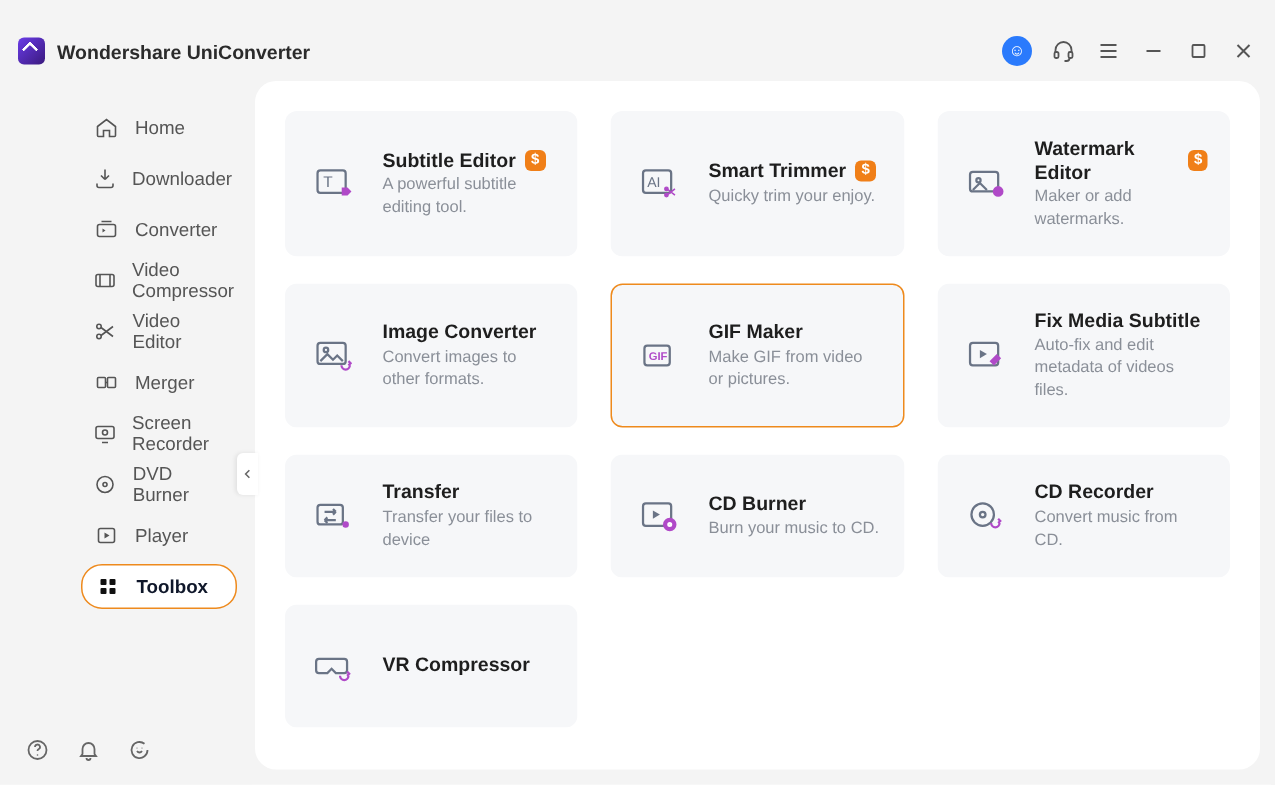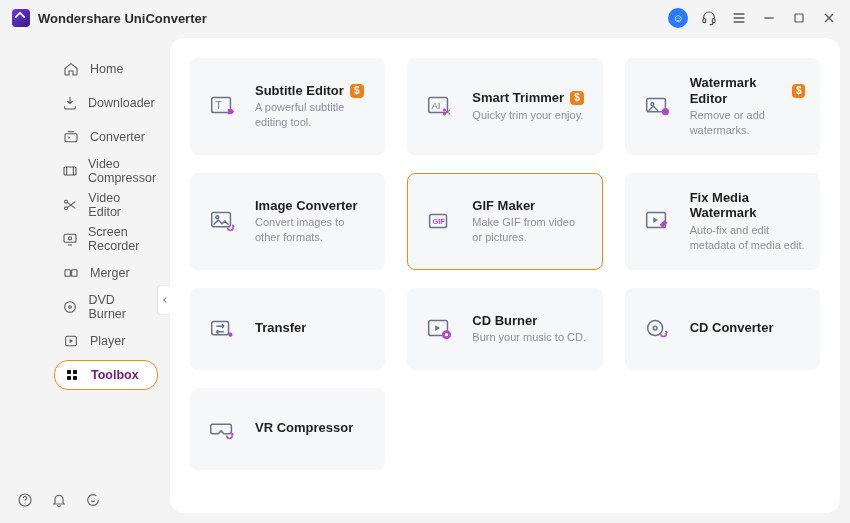--- a/index.html
+++ b/index.html
@@ -19,20 +19,21 @@
     height: 100%;
     background: #f4f4f4;
   }
   
   .header {
     height: 36px;
     display: flex;
     align-items: center;
     padding: 0 12px;
     background: #f4f4f4;
+    margin-top: 16px;
   }
   .brand {
     display: flex;
     align-items: center;
     gap: 8px;
   }
   .logo {
     width: 18px;
     height: 18px;
     background: linear-gradient(135deg, #6a3ce8, #3a197d);
@@ -96,21 +97,21 @@
     font-size: 12.5px;
   }
   .nav-item .navicon {
     width:18px; height:18px;
     display:flex; align-items:center; justify-content:center;
   }
   .nav-item .navicon svg { width:16px; height:16px; stroke:#555; fill:none; stroke-width:1.6; }
   .nav-item.selected {
     border: 1.5px solid #ee8a1d;
     background: #fff;
-    color:#701a75;
+    color:#0f172a;
     font-weight: 700;
   }
   .nav-item.selected .navicon svg { stroke:#111; fill:#111; }
   .sidebar-spacer { flex:1; }
   .sidebar-bottom {
     display:flex;
     gap: 16px;
     padding: 0 16px 14px 16px;
   }
   .sidebar-bottom .hicon svg { stroke:#666; }
@@ -275,36 +276,36 @@
                 <circle cx="6" cy="7" r="2.2"></circle>
                 <circle cx="6" cy="17" r="2.2"></circle>
                 <path d="M8 8l12 9M8 16l12-9"></path>
               </svg>
             </span>
           <span>Video Editor</span>
         </div>
         <div class="nav-item">
           <span class="navicon">
               <svg viewBox="0 0 24 24">
+                <rect x="3" y="7" width="8" height="10" rx="1"></rect>
+                <rect x="13" y="7" width="8" height="10" rx="1"></rect>
+                <path d="M11 12h2"></path>
+              </svg>
+            </span>
+          <span>Merger</span>
+        </div>
+        <div class="nav-item">
+          <span class="navicon">
+              <svg viewBox="0 0 24 24">
                 <rect x="3" y="5" width="18" height="12" rx="2"></rect>
                 <circle cx="12" cy="11" r="2.5"></circle>
                 <path d="M9 21h6"></path>
               </svg>
             </span>
           <span>Screen Recorder</span>
-        </div>
-        <div class="nav-item">
-          <span class="navicon">
-              <svg viewBox="0 0 24 24">
-                <rect x="3" y="7" width="8" height="10" rx="1"></rect>
-                <rect x="13" y="7" width="8" height="10" rx="1"></rect>
-                <path d="M11 12h2"></path>
-              </svg>
-            </span>
-          <span>Merger</span>
         </div>
         <div class="nav-item">
           <span class="navicon">
               <svg viewBox="0 0 24 24">
                 <circle cx="12" cy="12" r="8"></circle>
                 <circle cx="12" cy="12" r="2"></circle>
               </svg>
             </span>
           <span>DVD Burner</span>
         </div>
@@ -409,21 +410,21 @@
                 <path d="M7 21l5-5 5 5"></path>
                 <circle class="accent" cx="25" cy="22" r="3"></circle>
                 <path class="accent" d="M23.5 22h3" stroke="#fff" stroke-width="1.5"></path>
               </svg>
             </div>
     <div class="card-text">
       <div class="card-title">
         <span>Watermark Editor</span>
         <span class="badge">$</span>
       </div>
-      <div class="card-desc">Remove or add watermarks.</div>
+      <div class="card-desc">Maker or add watermarks.</div>
     </div>
   </div>
 
   <div class="card">
     <div class="card-icon">
               <svg viewBox="0 0 32 32">
                 <rect x="5" y="7" width="20" height="15" rx="2"></rect>
                 <circle cx="11" cy="12" r="1.6"></circle>
                 <path d="M7 20l5-5 4 4 3-3 4 4"></path>
                 <g class="accent" transform="translate(22,20)">
@@ -462,41 +463,42 @@
               <svg viewBox="0 0 32 32">
                 <rect x="5" y="7" width="20" height="16" rx="2"></rect>
                 <path d="M12 12l5 3-5 3z" fill="#6a7486" stroke="none"></path>
                 <g class="accent" transform="translate(22,20)">
                   <path d="M0 2l4-4M2 -4l2 2-4 4-2-2z" stroke-width="1.6"></path>
                 </g>
               </svg>
             </div>
     <div class="card-text">
       <div class="card-title">
-        <span>Fix Media Watermark</span>
-
-      </div>
-      <div class="card-desc">Auto-fix and edit metadata of media edit.</div>
+        <span>Fix Media Subtitle</span>
+
+      </div>
+      <div class="card-desc">Auto-fix and edit metadata of videos files.</div>
     </div>
   </div>
 
   <div class="card">
     <div class="card-icon">
               <svg viewBox="0 0 32 32">
                 <rect x="5" y="8" width="18" height="14" rx="2"></rect>
                 <path d="M10 13h8m0 0l-2-2m2 2l-2 2"></path>
                 <path d="M18 19h-8m0 0l2-2m-2 2l2 2"></path>
                 <circle class="accent" cx="25" cy="22" r="1.5"></circle>
               </svg>
             </div>
     <div class="card-text">
       <div class="card-title">
         <span>Transfer</span>
 
       </div>
+      <div class="card-desc">Transfer your files to device</div>
     </div>
   </div>
 
   <div class="card">
     <div class="card-icon">
               <svg viewBox="0 0 32 32">
                 <rect x="5" y="7" width="20" height="16" rx="2"></rect>
                 <path d="M12 12l5 3-5 3z" fill="#6a7486" stroke="none"></path>
                 <circle class="accent" cx="24" cy="22" r="4"></circle>
                 <circle cx="24" cy="22" r="1" stroke="#fff" fill="none"></circle>
@@ -517,23 +519,24 @@
                 <circle cx="14" cy="15" r="8"></circle>
                 <circle cx="14" cy="15" r="2"></circle>
                 <g class="accent" transform="translate(20,18)">
                   <path d="M0 3a3 3 0 1 0 6 0" stroke-width="1.6" fill="none"></path>
                   <path d="M5 0l1.5 1.5L5 3" stroke-width="1.6" fill="none"></path>
                 </g>
               </svg>
             </div>
     <div class="card-text">
       <div class="card-title">
-        <span>CD Converter</span>
-
-      </div>
+        <span>CD Recorder</span>
+
+      </div>
+      <div class="card-desc">Convert music from CD.</div>
     </div>
   </div>
 
   <div class="card">
     <div class="card-icon">
               <svg viewBox="0 0 32 32">
                 <path d="M6 11h18a2 2 0 0 1 2 2v6a2 2 0 0 1-2 2h-6l-3-3-3 3H6a2 2 0 0 1-2-2v-6a2 2 0 0 1 2-2z"></path>
                 <g class="accent" transform="translate(21,20)">
                   <path d="M0 3a3 3 0 1 0 6 0" stroke-width="1.6" fill="none"></path>
                   <path d="M5 0l1.5 1.5L5 3" stroke-width="1.6" fill="none"></path>

